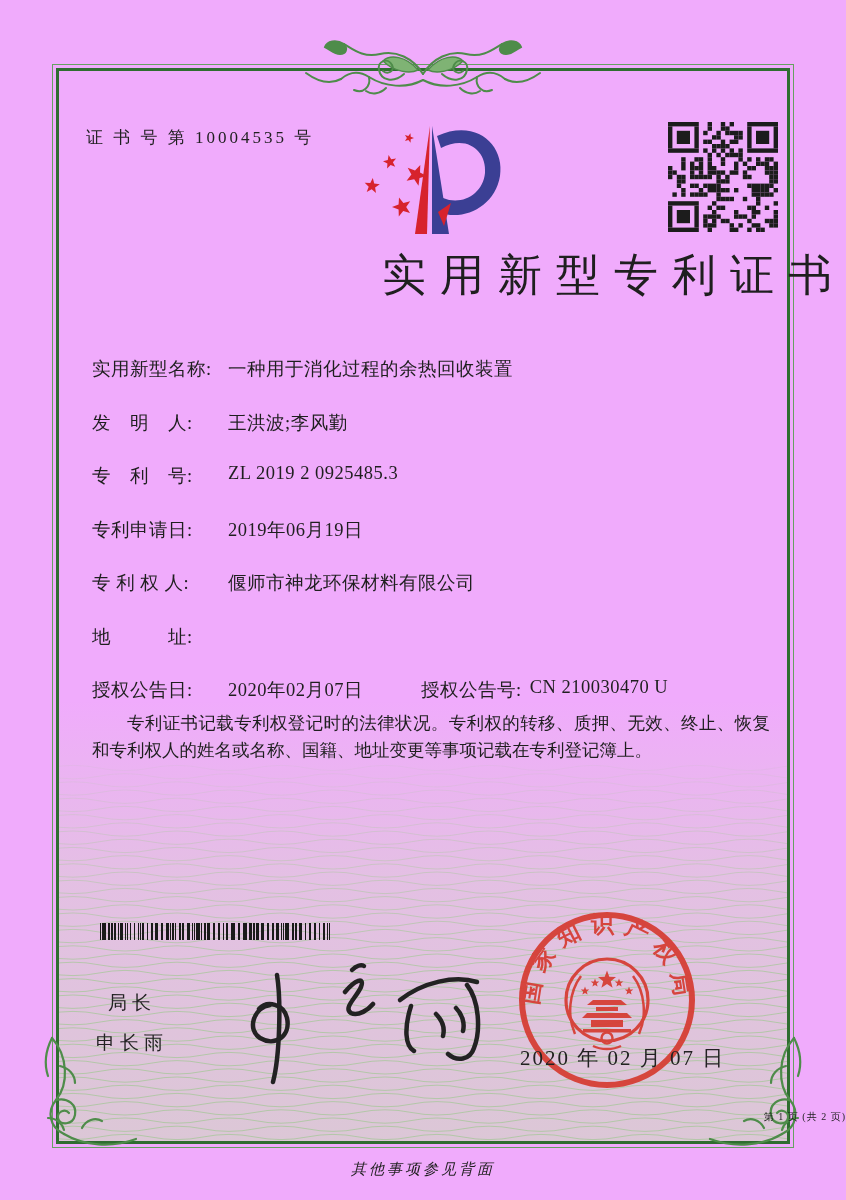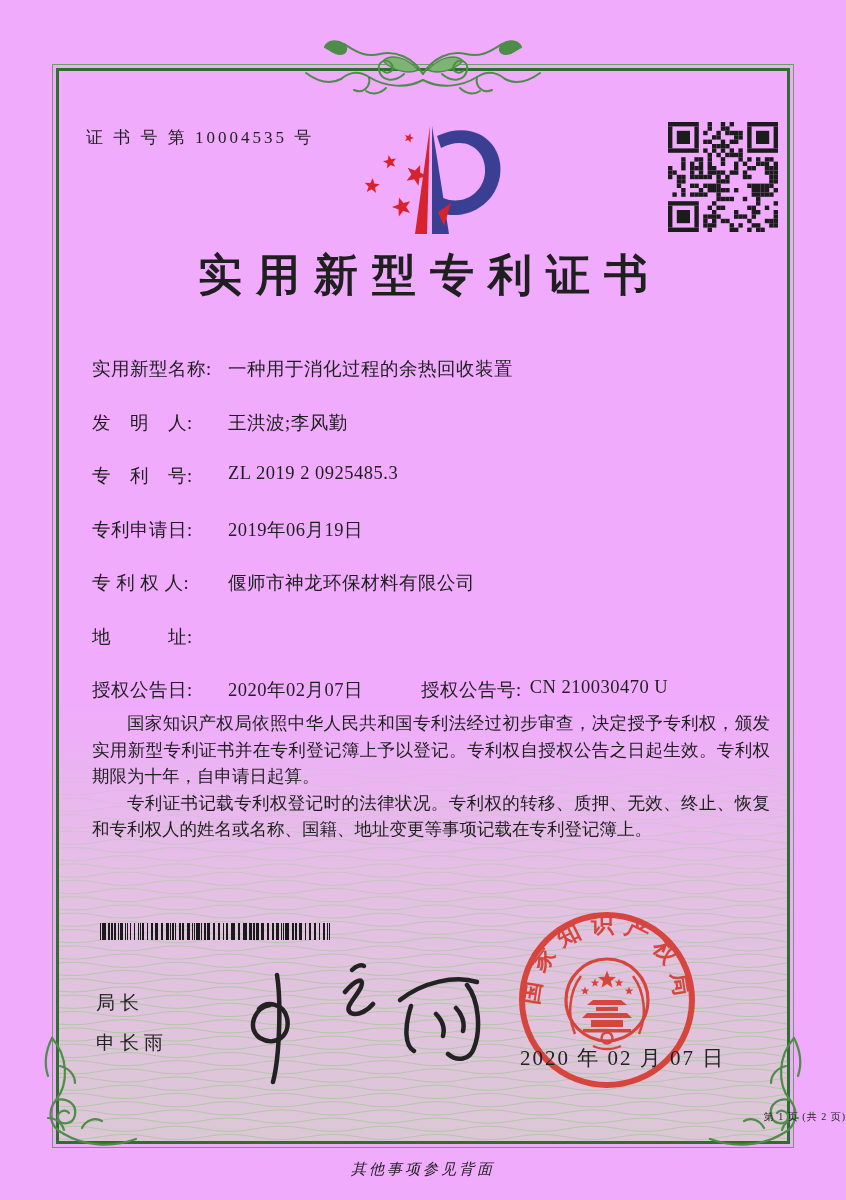--- a/index.html
+++ b/index.html
@@ -12,34 +12,34 @@
   
   .frame-outer{position:absolute;left:52px;top:64px;right:52px;bottom:52px;z-index:2;
         border:1px solid #66a161;}
   .frame-inner{position:absolute;left:56px;top:68px;right:56px;bottom:56px;z-index:2;
         border:3px solid var(--border_green,#2f6d30);}
   .orn{position:absolute;z-index:3;}
   .content{position:absolute;inset:0;z-index:4;}
   .cert-no{position:absolute;left:86px;top:126px;font-size:17px;letter-spacing:3px;}
   #logo{position:absolute;left:345px;top:112px;}
   #qr{position:absolute;left:668px;top:122px;}
-  .title{position:absolute;left:0;right:0;top:246px;text-align:center;
-         font-size:44px;font-weight:bold;letter-spacing:14px;text-indent:14px;}
+  .title{position:absolute;left:0;right:0;top:246px;text-align:right;
+         font-size:44px;font-weight:normal;letter-spacing:14px;text-indent:14px;}
   .fields{position:absolute;left:92px;top:356px;right:64px;font-size:18.5px;}
   .frow{height:53.5px;display:flex;align-items:flex-start;white-space:nowrap;}
   .lab{display:inline-block;min-width:128px;letter-spacing:.5px;}
   .val{margin-left:8px;letter-spacing:.5px;}
   .grant-lab{margin-left:58px;letter-spacing:.5px;}
   .paras{position:absolute;left:92px;right:76px;top:710px;font-size:17.5px;line-height:26.5px;
          text-align:justify;}
   .paras p{margin:0;text-indent:2em;}
   #barcode{position:absolute;left:100px;top:922px;}
   .bureau{position:absolute;left:96px;top:990px;font-family:"Liberation Sans",sans-serif;
           font-size:19px;letter-spacing:5px;color:#222;}
-  .bureau div{margin-bottom:14px;}
+  .bureau div{margin-bottom:14px;text-align:center;}
   #signature{position:absolute;left:215px;top:930px;}
   #seal{position:absolute;left:505px;top:898px;}
   .seal-date{position:absolute;left:520px;top:1044px;font-size:21px;letter-spacing:2px;color:#222;z-index:5;}
   .page-info{position:absolute;left:0;right:0;top:1110px;text-align:right;font-size:10px;letter-spacing:1px;}
   .back-note{position:absolute;left:0;right:0;top:1160px;text-align:center;font-size:15px;
              letter-spacing:3px;font-style:italic;}
 </style>
 </head>
 <body>
 
@@ -394,21 +394,20 @@
       </div>
       <div class="frow">
         <span class="lab">授权公告日:</span>
         <span class="val">2020年02月07日</span>
         <span class="grant-lab">授权公告号:</span>
         <span class="val">CN 210030470 U</span>
       </div>
     </div>
 
     <div class="paras">
-      <p>国家知识产权局依照中华人民共和国专利法经过初步审查，决定授予专利权，颁发实用新型专利证书并在专利登记簿上予以登记。专利权自授权公告之日起生效。专利权期限为十年，自申请日起算。</p>
       <p>专利证书记载专利权登记时的法律状况。专利权的转移、质押、无效、终止、恢复和专利权人的姓名或名称、国籍、地址变更等事项记载在专利登记簿上。</p>
     </div>
 
     <svg id="barcode" width="235" height="20" viewBox="0 0 235 20">
         <rect x="0" y="1" width="1" height="17" fill="#1a1a1a"></rect>
         <rect x="2" y="1" width="4" height="17" fill="#1a1a1a"></rect>
         <rect x="8" y="1" width="2" height="17" fill="#1a1a1a"></rect>
         <rect x="11" y="1" width="2" height="17" fill="#1a1a1a"></rect>
         <rect x="14" y="1" width="2" height="17" fill="#1a1a1a"></rect>
         <rect x="18" y="1" width="1" height="17" fill="#1a1a1a"></rect>

